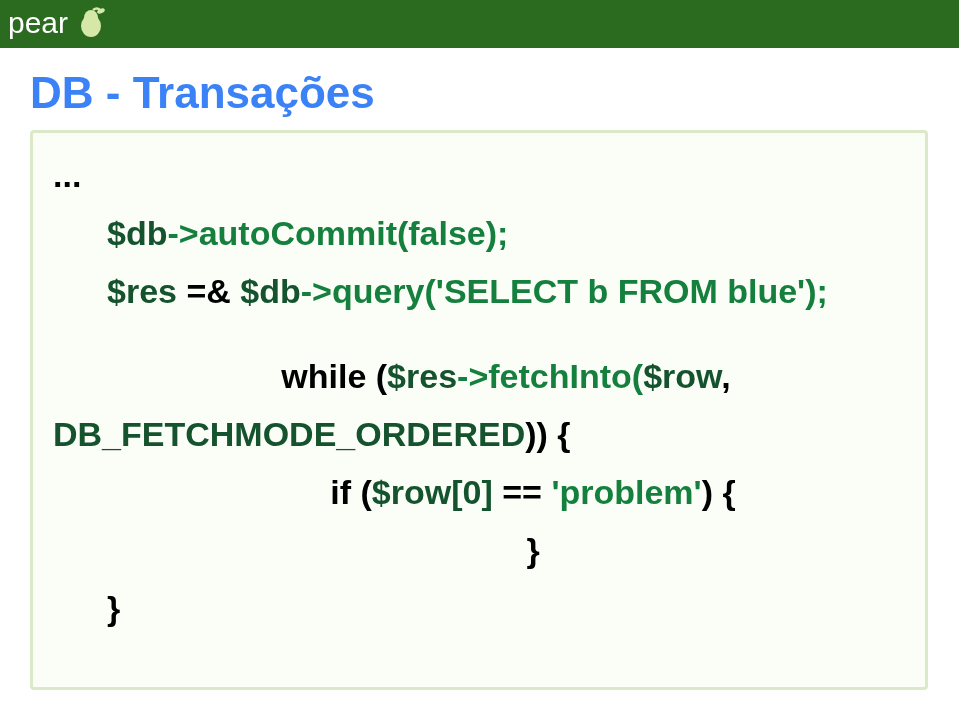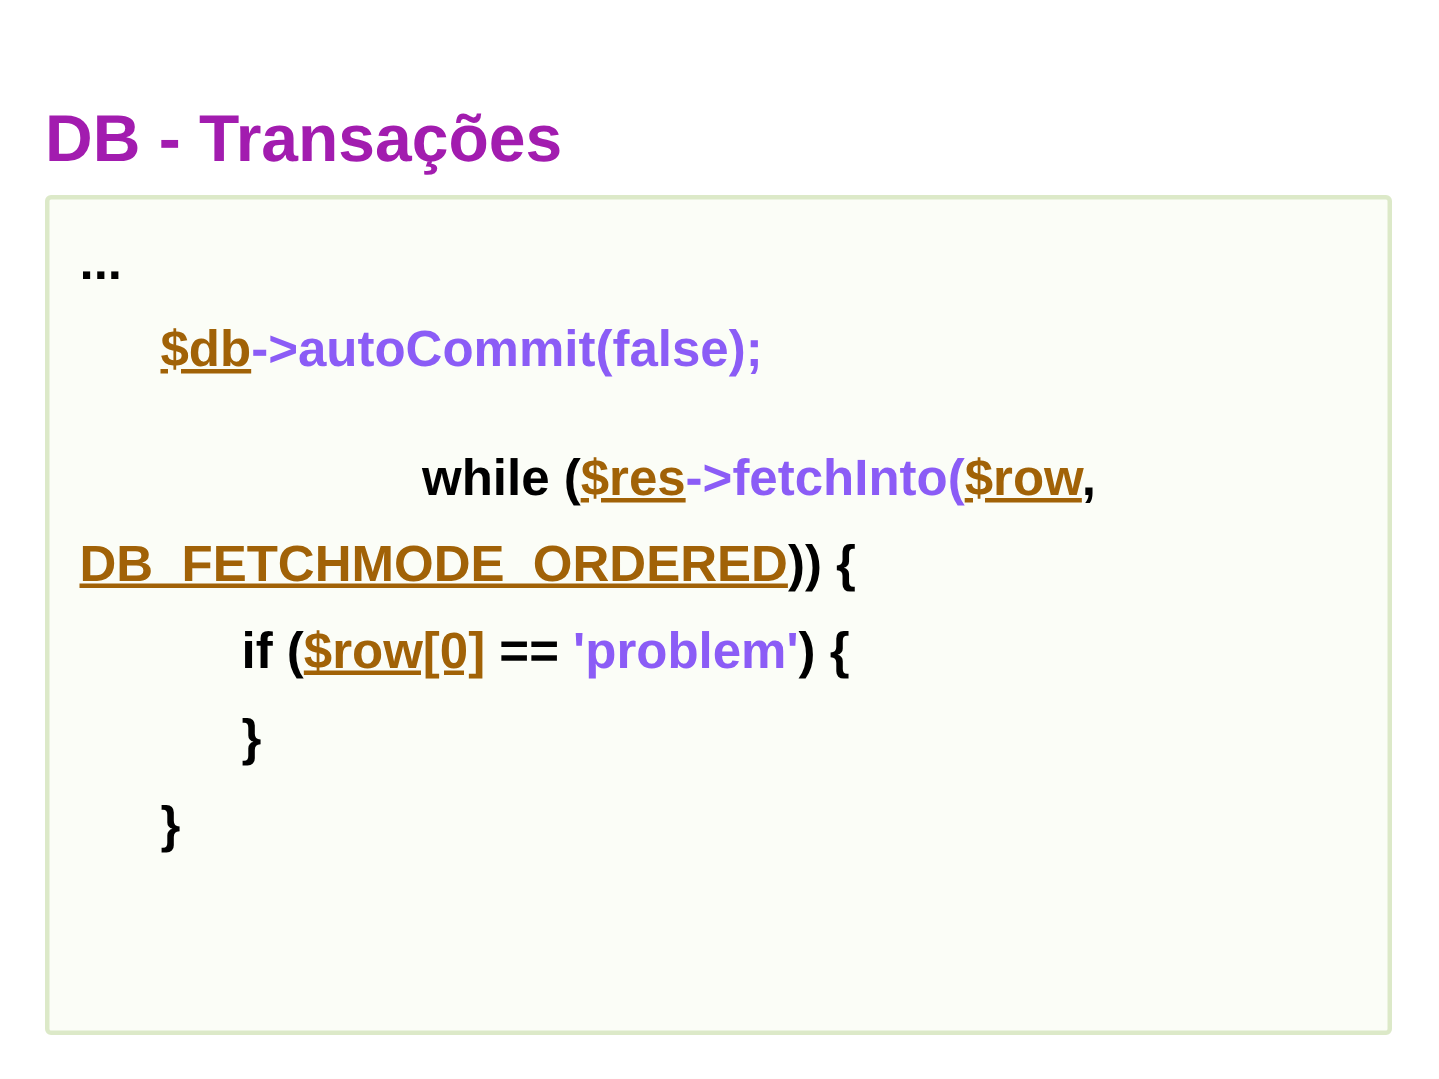--- a/index.html
+++ b/index.html
@@ -2,41 +2,55 @@
 <html><head>
 <meta charset="utf-8">
 <style>
   * { margin: 0; padding: 0; box-sizing: border-box; }
   html, body { width: 959px; height: 719px; overflow: hidden; font-family: Arial, Helvetica, sans-serif; background: #fff; }
   .slide { width: 959px; height: 719px; position: relative; }
   .header-bar { width: 100%; height: 48px; background: #2b6b1f; position: relative; }
   .logo { position: absolute; top: 4px; left: 8px; height: 38px; }
   .logo-text { color: #fff; font-family: "Comic Sans MS", cursive, Arial; font-size: 30px; font-weight: 400; display: inline-block; vertical-align: middle; }
   .pear-icon { display: inline-block; vertical-align: middle; margin-left: 2px; }
-  .title { position: absolute; top: 68px; left: 30px; font-size: 44px; font-weight: 700; color: #a21caf; }
+  .title { position: absolute; top: 68px; left: 30px; font-size: 44px; font-weight: 700; color: #3b82f6; }
   .content-frame { position: absolute; top: 130px; left: 30px; width: 898px; height: 560px; border: 3px solid #dce9c8; border-radius: 4px; background: #fbfdf7; }
   .content { position: absolute; top: 14px; left: 20px; right: 20px; font-size: 34px; font-weight: 700; color: #000; line-height: 1.7; }
   .content .line { white-space: pre; }
-  .red { color: #a16207; text-decoration: underline; }
-  .blue { color: #8b5cf6; }
+  .red { color: #14532d; }
+  .blue { color: #15803d; }
   .indent1 { padding-left: 54px; }
-  .indent2 { padding-left: 108px; }
+  .indent2 { padding-left: 108px; text-align: center; }
   .indent3 { padding-left: 162px; }
 </style>
 </head>
 <body>
 
 <div class="slide">
+  <div class="header-bar">
+    <div class="logo">
+      <span class="logo-text">pear</span>
+      <span class="pear-icon">
+        <svg width="34" height="34" viewBox="0 0 34 34">
+          <ellipse cx="16" cy="22" rx="10" ry="11" fill="#d6e8a8"></ellipse>
+          <ellipse cx="16" cy="14" rx="7" ry="8" fill="#d6e8a8"></ellipse>
+          <path d="M18 6 Q22 3 25 6" stroke="#d6e8a8" stroke-width="2.5" fill="none"></path>
+          <ellipse cx="26" cy="7" rx="4" ry="2.3" fill="#d6e8a8" transform="rotate(-25 26 7)"></ellipse>
+        </svg>
+      </span>
+    </div>
+  </div>
 
   <div class="title">DB - Transações</div>
 
   <div class="content-frame">
     <div class="content">
       <div class="line"><span>...</span></div>
       <div class="line indent1"><span class="red">$db</span><span class="blue">-&gt;autoCommit(false);</span></div>
+      <div class="line indent1"><span class="red">$res</span><span> =&amp; </span><span class="red">$db</span><span class="blue">-&gt;query('SELECT b FROM blue');</span></div>
       <div class="line indent1" style="margin-top:28px;text-align:center;"><span>while (</span><span class="red">$res</span><span class="blue">-&gt;fetchInto(</span><span class="red">$row</span><span>,</span></div>
       <div class="line"><span class="red">DB_FETCHMODE_ORDERED</span><span>)) {</span></div>
       <div class="line indent2"><span>if (</span><span class="red">$row[0]</span><span> == </span><span class="blue">'problem'</span><span>) {</span></div>
       <div class="line indent2"><span>}</span></div>
       <div class="line indent1"><span>}</span></div>
 
     </div>
   </div>
 </div>
 

